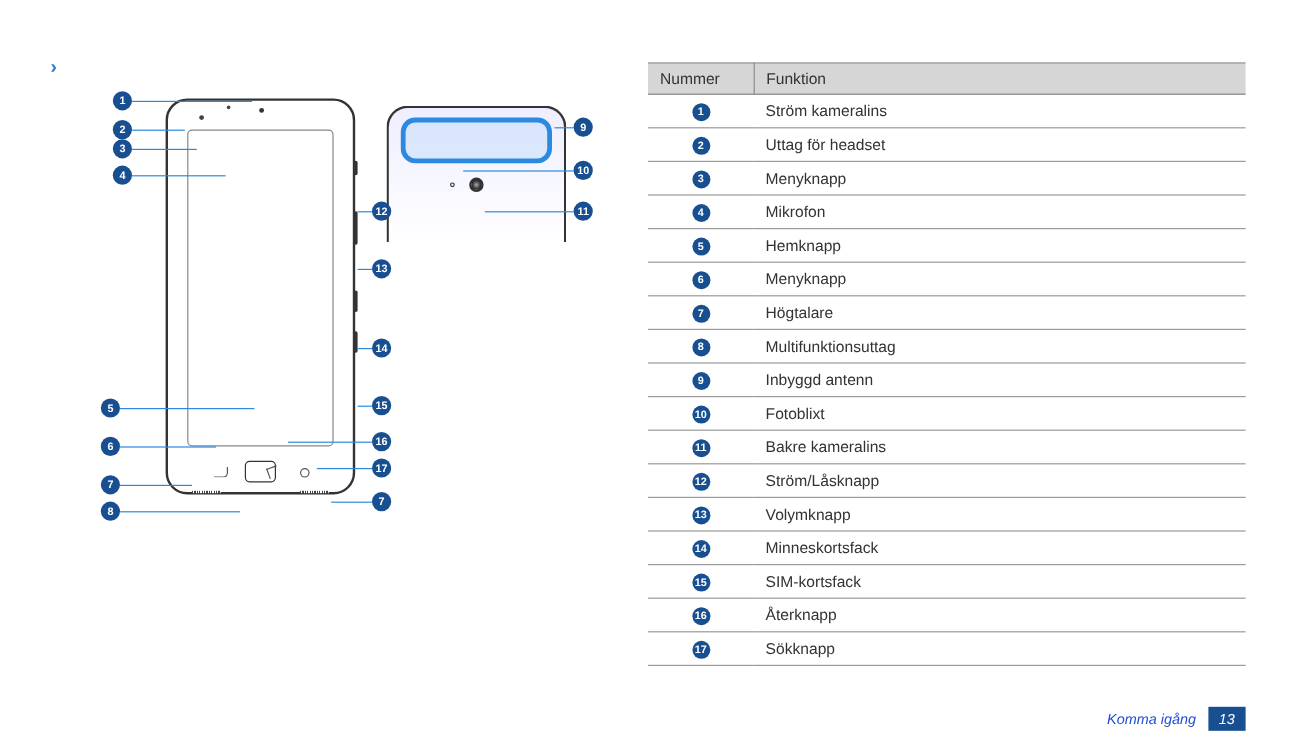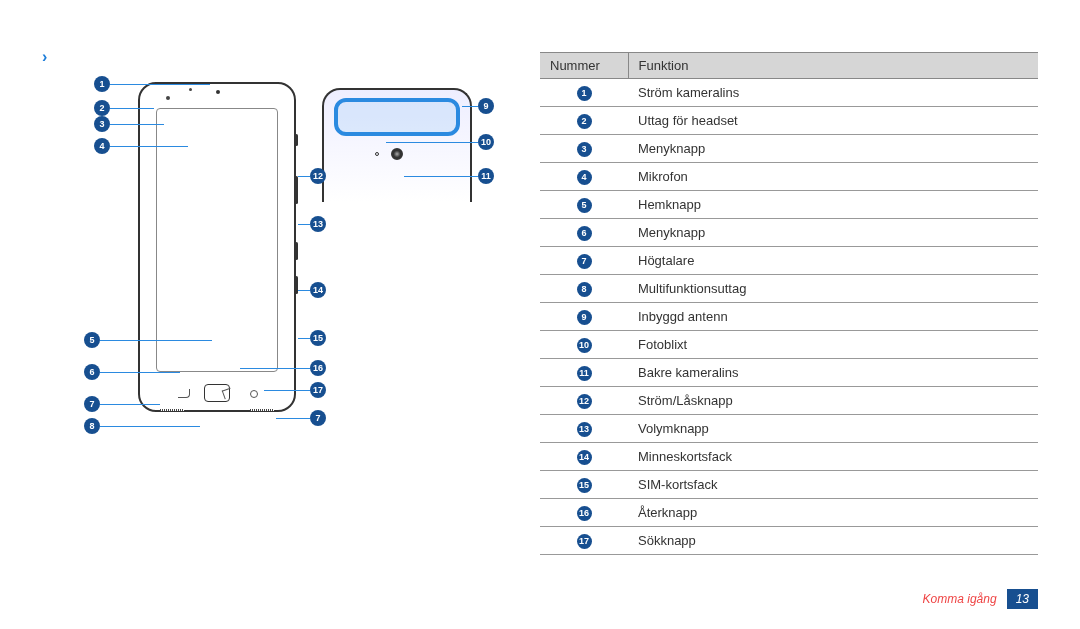--- a/index.html
+++ b/index.html
@@ -157,21 +157,21 @@
 
     .footer {
       position: absolute;
       bottom: 20px;
       right: 42px;
       font-size: 12px;
       display: flex;
       align-items: center;
       gap: 10px;
     }
-    .footer-section { font-style: italic; color: #ef4444; }
+    .footer-section { font-style: italic; color: #1d4ed8; }
     .page-num {
       background: #174F90;
       color: #fff;
       padding: 3px 9px;
       font-style: italic;
       font-size: 12px;
     }
   </style>
 </head>
 <body>

